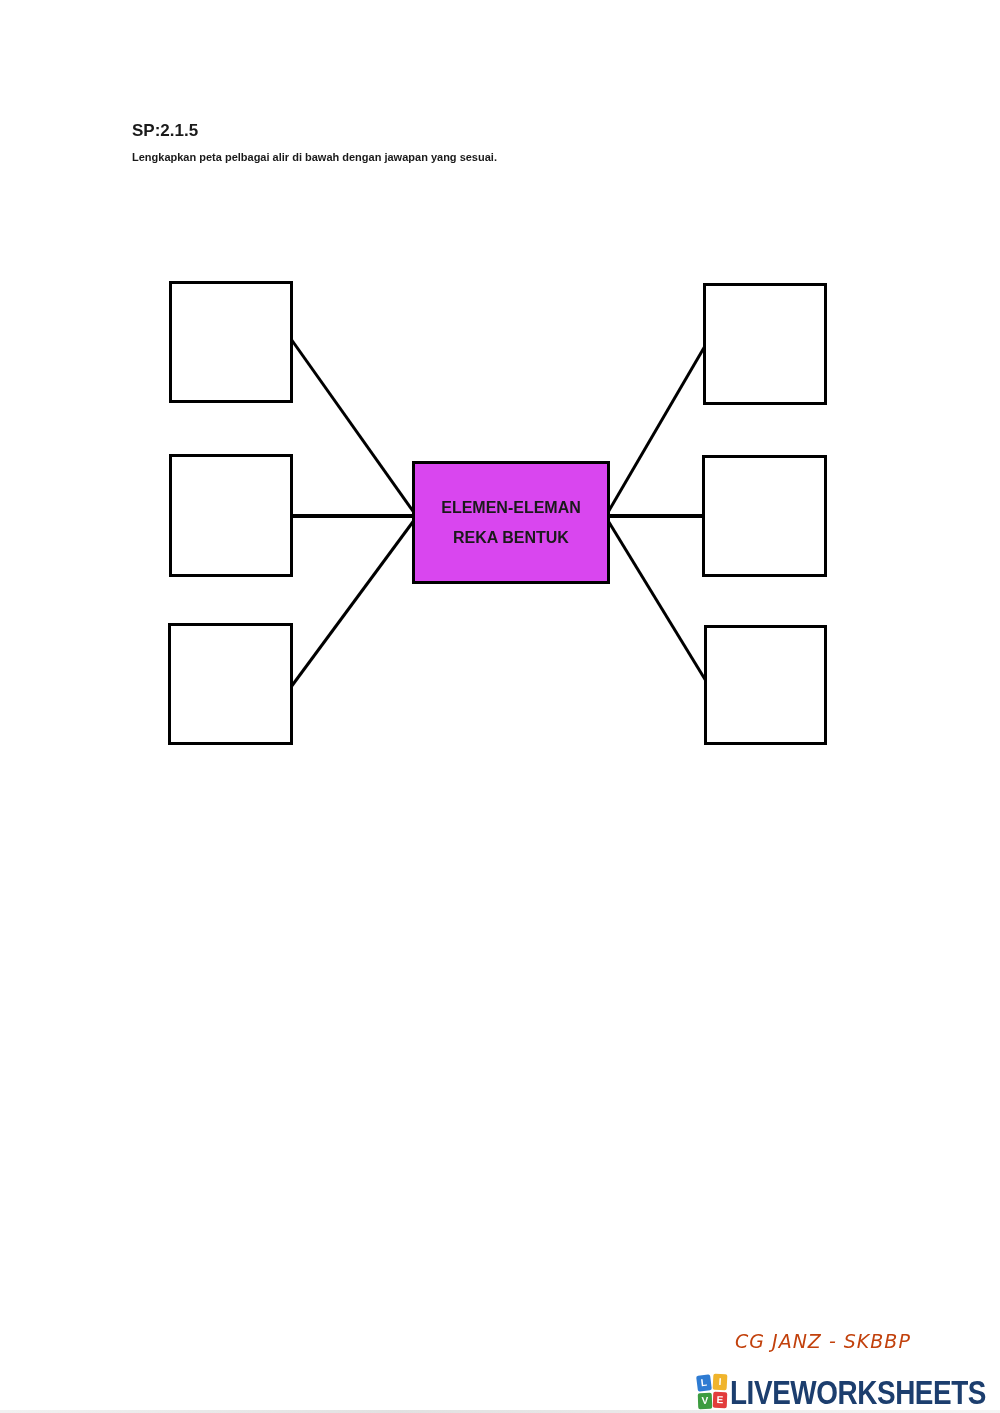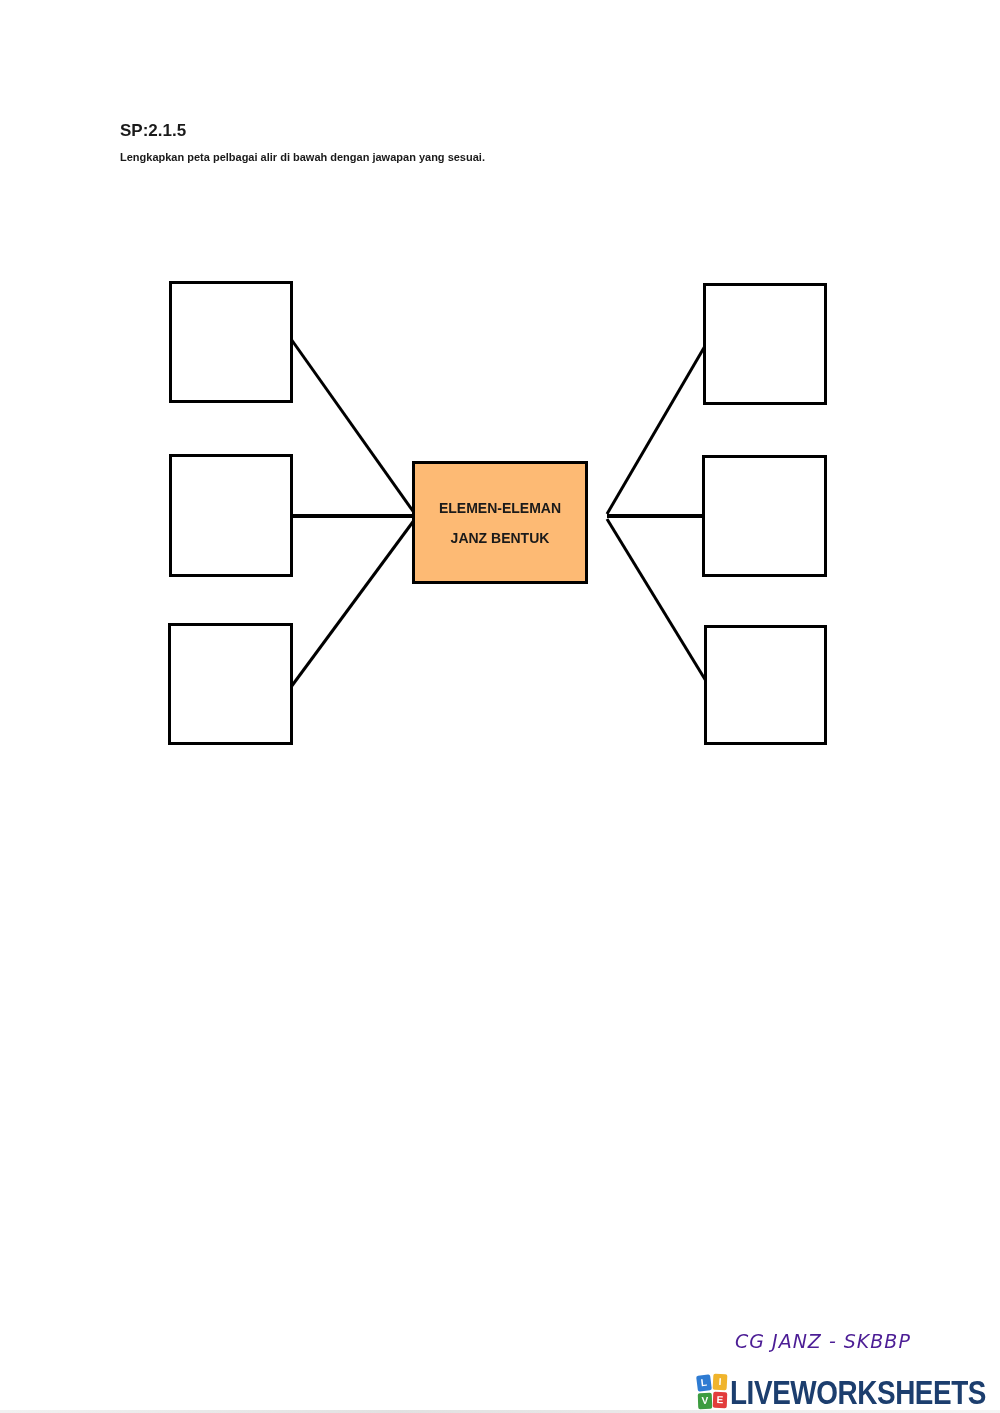--- a/index.html
+++ b/index.html
@@ -3,43 +3,43 @@
 <meta charset="utf-8">
 <style>
   html,body{margin:0;padding:0;}
   body{
     width:1000px;height:1413px;position:relative;background:#ffffff;
     font-family:"Liberation Sans",sans-serif;color:#1a1a1a;overflow:hidden;
   }
   .page{position:absolute;inset:0;}
 
   
-  .header{position:absolute;left:120px;top:118px;width:720px;}
+  .header{position:absolute;left:132px;top:118px;width:720px;}
   .header .code{font-weight:bold;font-size:17px;line-height:26px;}
   .header .instruction{font-weight:bold;font-size:11px;line-height:26px;}
 
   
   .connectors{position:absolute;left:0;top:0;width:1000px;height:1413px;}
   .box{
     position:absolute;border:3px solid #000;background:#ffffff;
     box-sizing:border-box;
   }
   .box.answer{cursor:text;}
   .center-box{
-    position:absolute;left:412px;top:461px;width:176px;height:123px;
-    border:3px solid #000;background:#fdba74;box-sizing:border-box;
+    position:absolute;left:412px;top:461px;width:198px;height:123px;
+    border:3px solid #000;background:#d946ef;box-sizing:border-box;
     display:flex;flex-direction:column;align-items:center;justify-content:center;
-    text-align:center;font-weight:bold;font-size:14px;line-height:30px;
+    text-align:center;font-weight:bold;font-size:16px;line-height:30px;
   }
 
   
   .signature{
     position:absolute;left:735px;top:1330px;
     font-family:"DejaVu Sans",sans-serif;font-style:italic;
-    font-size:19px;letter-spacing:1px;color:#4c1d95;
+    font-size:19px;letter-spacing:1px;color:#c2410c;
   }
 
   
   .lw-logo{position:absolute;left:697px;top:1374px;display:flex;align-items:flex-start;cursor:pointer;}
   .lw-tiles{
     position:relative;width:31px;height:36px;flex:0 0 auto;
   }
   .lw-tile{
     position:absolute;width:14px;height:16px;border-radius:2px;
     display:flex;align-items:center;justify-content:center;
@@ -83,21 +83,21 @@
 
   <div class="box answer" style="left:169px;top:281px;width:124px;height:122px;"></div>
   <div class="box answer" style="left:169px;top:454px;width:124px;height:123px;"></div>
   <div class="box answer" style="left:168px;top:623px;width:125px;height:122px;"></div>
   <div class="box answer" style="left:703px;top:283px;width:124px;height:122px;"></div>
   <div class="box answer" style="left:702px;top:455px;width:125px;height:122px;"></div>
   <div class="box answer" style="left:704px;top:625px;width:123px;height:120px;"></div>
 
   <div class="center-box">
     <div>ELEMEN-ELEMAN</div>
-    <div>JANZ BENTUK</div>
+    <div>REKA BENTUK</div>
   </div>
 
   <div class="signature">CG JANZ - SKBBP</div>
 
   <div class="lw-logo">
     <div class="lw-tiles">
       <span class="lw-tile t0" style="background: rgb(46, 123, 210);">L</span>
       <span class="lw-tile t1" style="background: rgb(240, 180, 44);">I</span>
       <span class="lw-tile t2" style="background: rgb(61, 156, 64);">V</span>
       <span class="lw-tile t3" style="background: rgb(226, 60, 60);">E</span>

